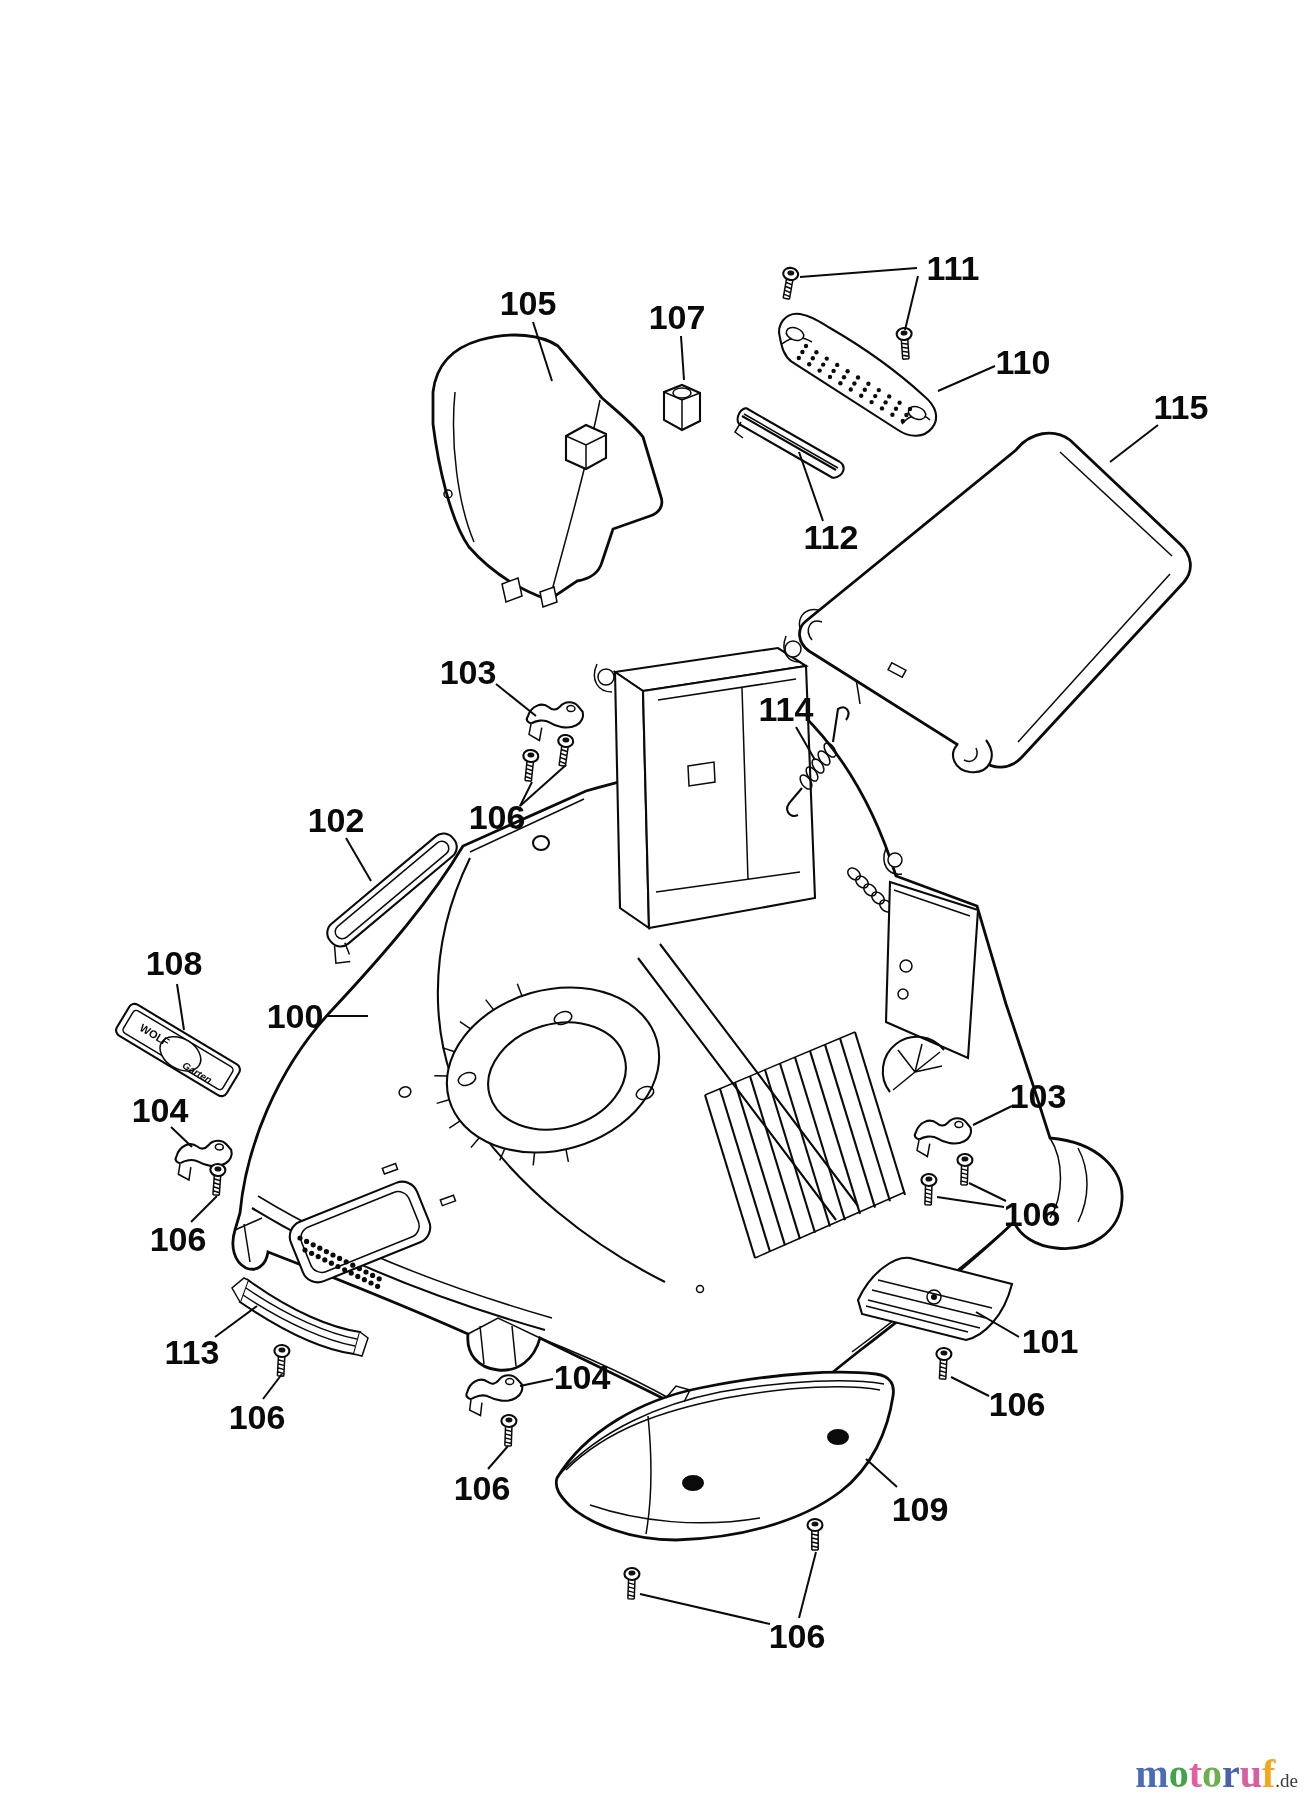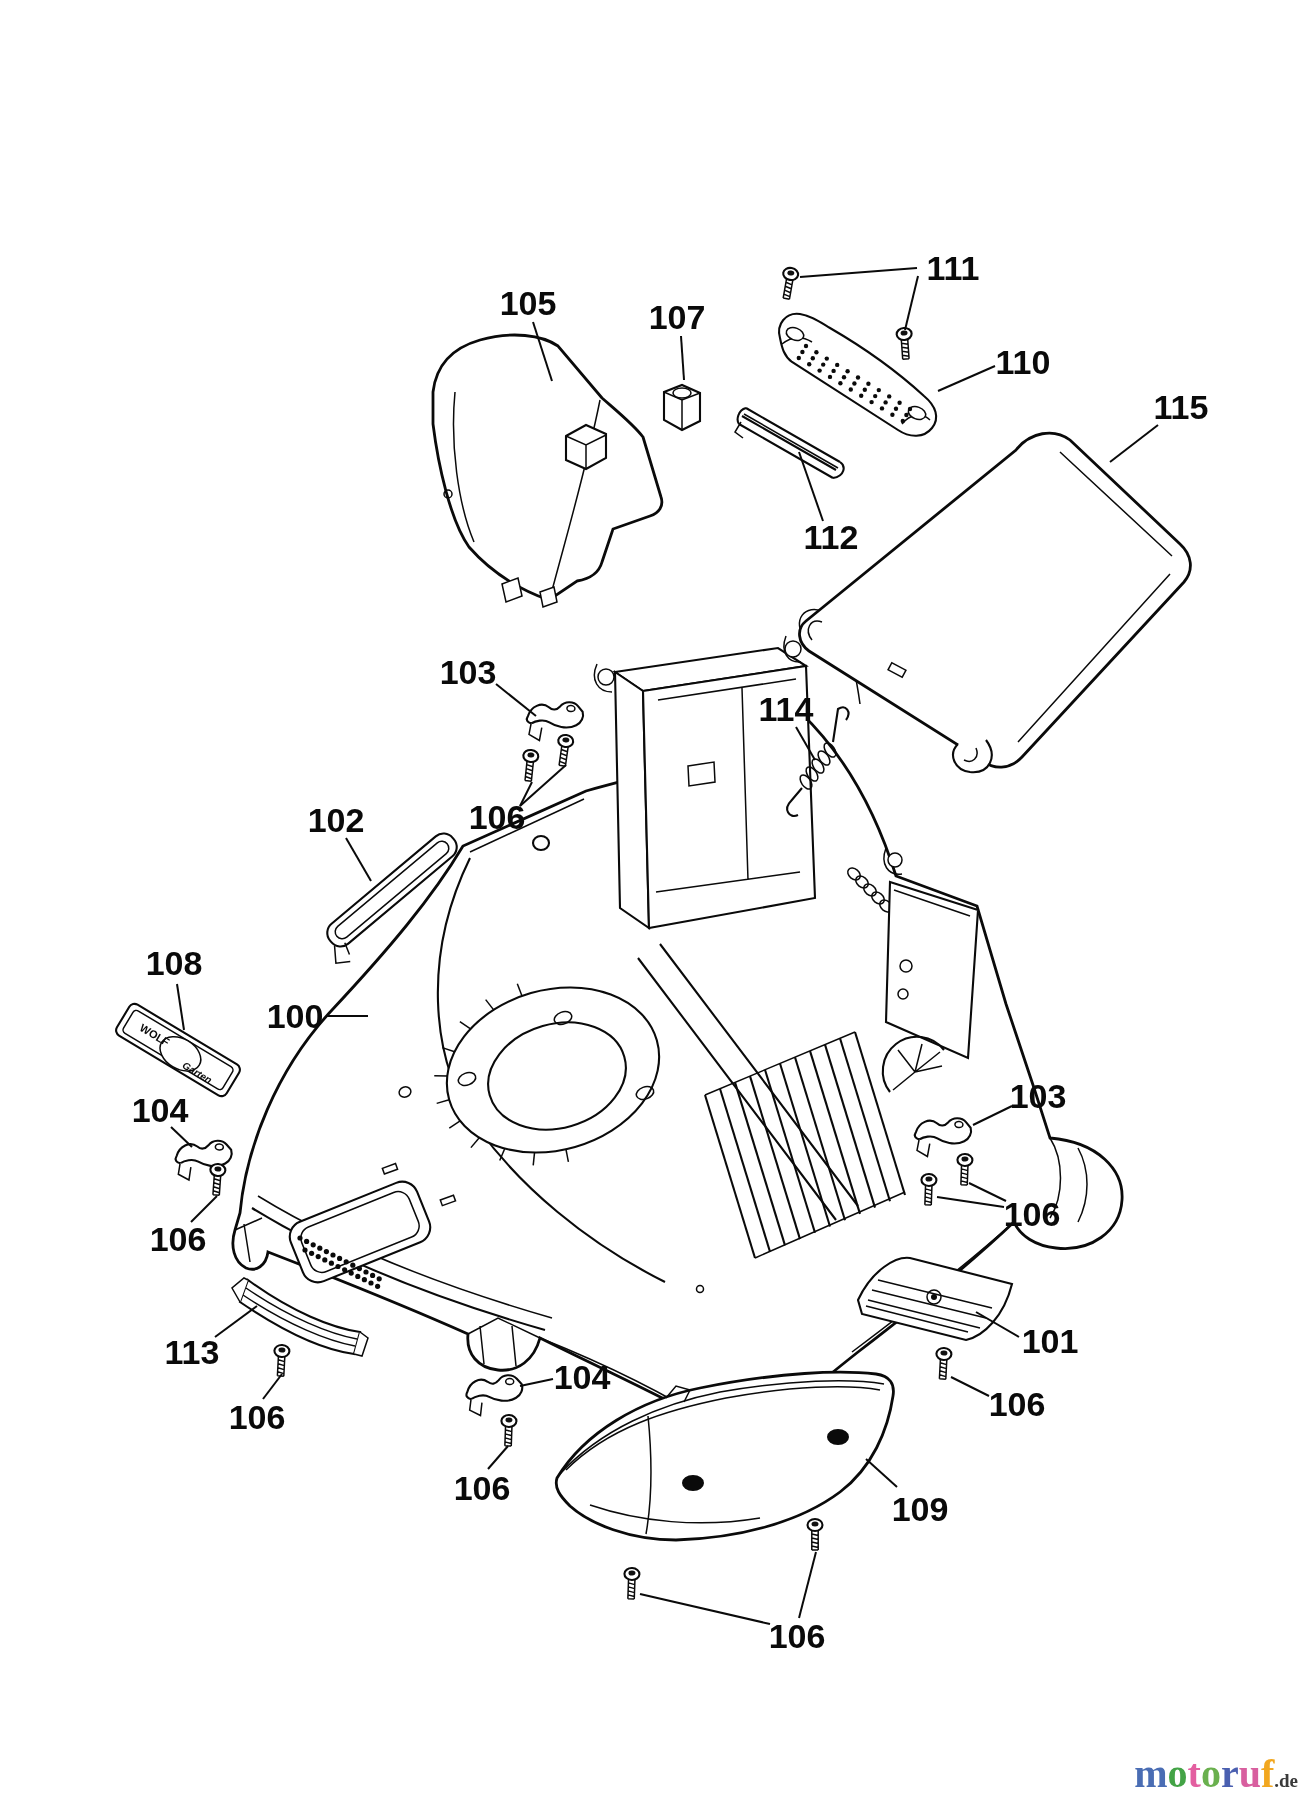--- a/index.html
+++ b/index.html
@@ -6,21 +6,21 @@
   #stage{position:relative;width:1308px;height:1800px;background:#ffffff;overflow:hidden;
          font-family:"Liberation Sans", sans-serif;}
   svg text.callout{font-family:"Liberation Sans", sans-serif;font-weight:bold;font-size:34px;fill:#0a0a0a;}
   svg .ln{stroke:#0a0a0a;fill:none;}
   svg .fw{stroke:#0a0a0a;fill:#ffffff;}
   svg .thin{stroke-width:1.5;}
   svg .med{stroke-width:2.1;}
   svg .thick{stroke-width:2.8;}
   #logo{position:absolute;right:10px;bottom:6px;font-family:"Liberation Serif", serif;
         font-weight:bold;font-size:40px;letter-spacing:0px;line-height:1;}
-  #logo .suffix{font-size:19px;font-weight:bold;color:#3a3a3a;}
+  #logo .suffix{font-size:19px;font-weight:normal;color:#3a3a3a;}
   .badgeTxt{font-family:"Liberation Sans", sans-serif;font-weight:bold;}
 </style>
 </head>
 <body>
 
 <div id="stage">
 <svg id="art" width="1308" height="1800" viewBox="0 0 1308 1800" xmlns="http://www.w3.org/2000/svg">
   <defs>
     <g id="screw">
       <ellipse class="fw med" cx="0" cy="2" rx="7.5" ry="6"></ellipse>

